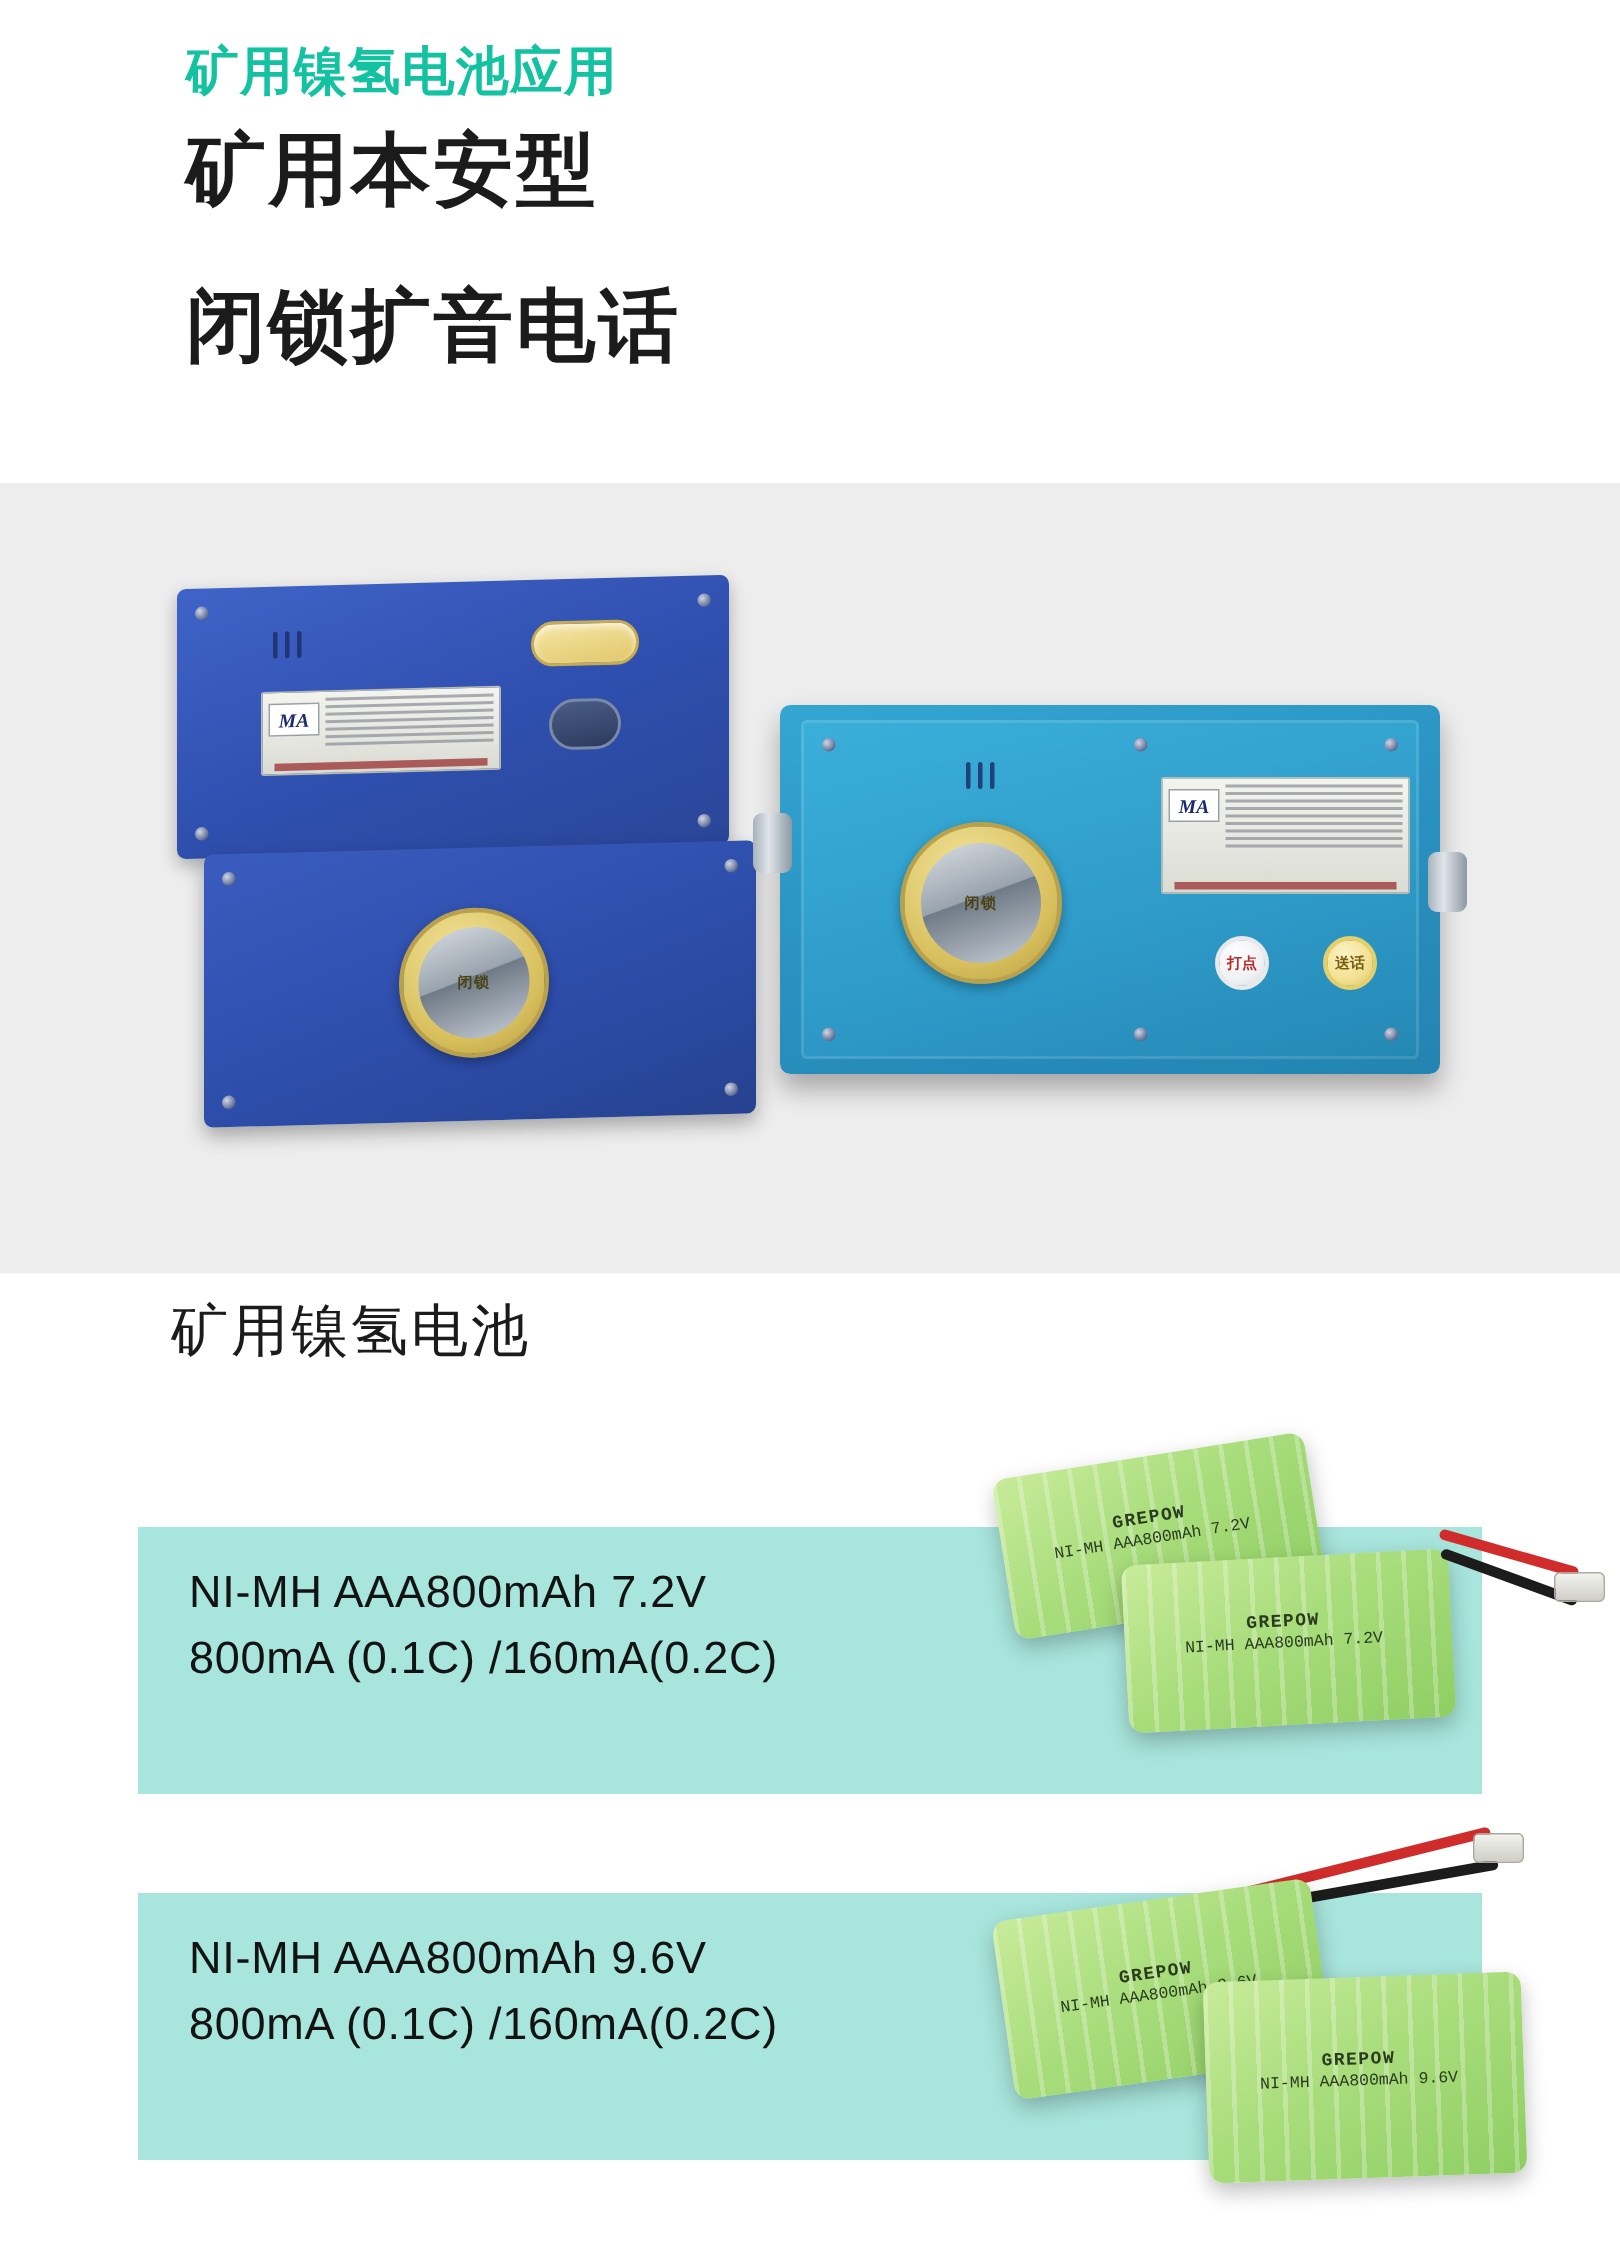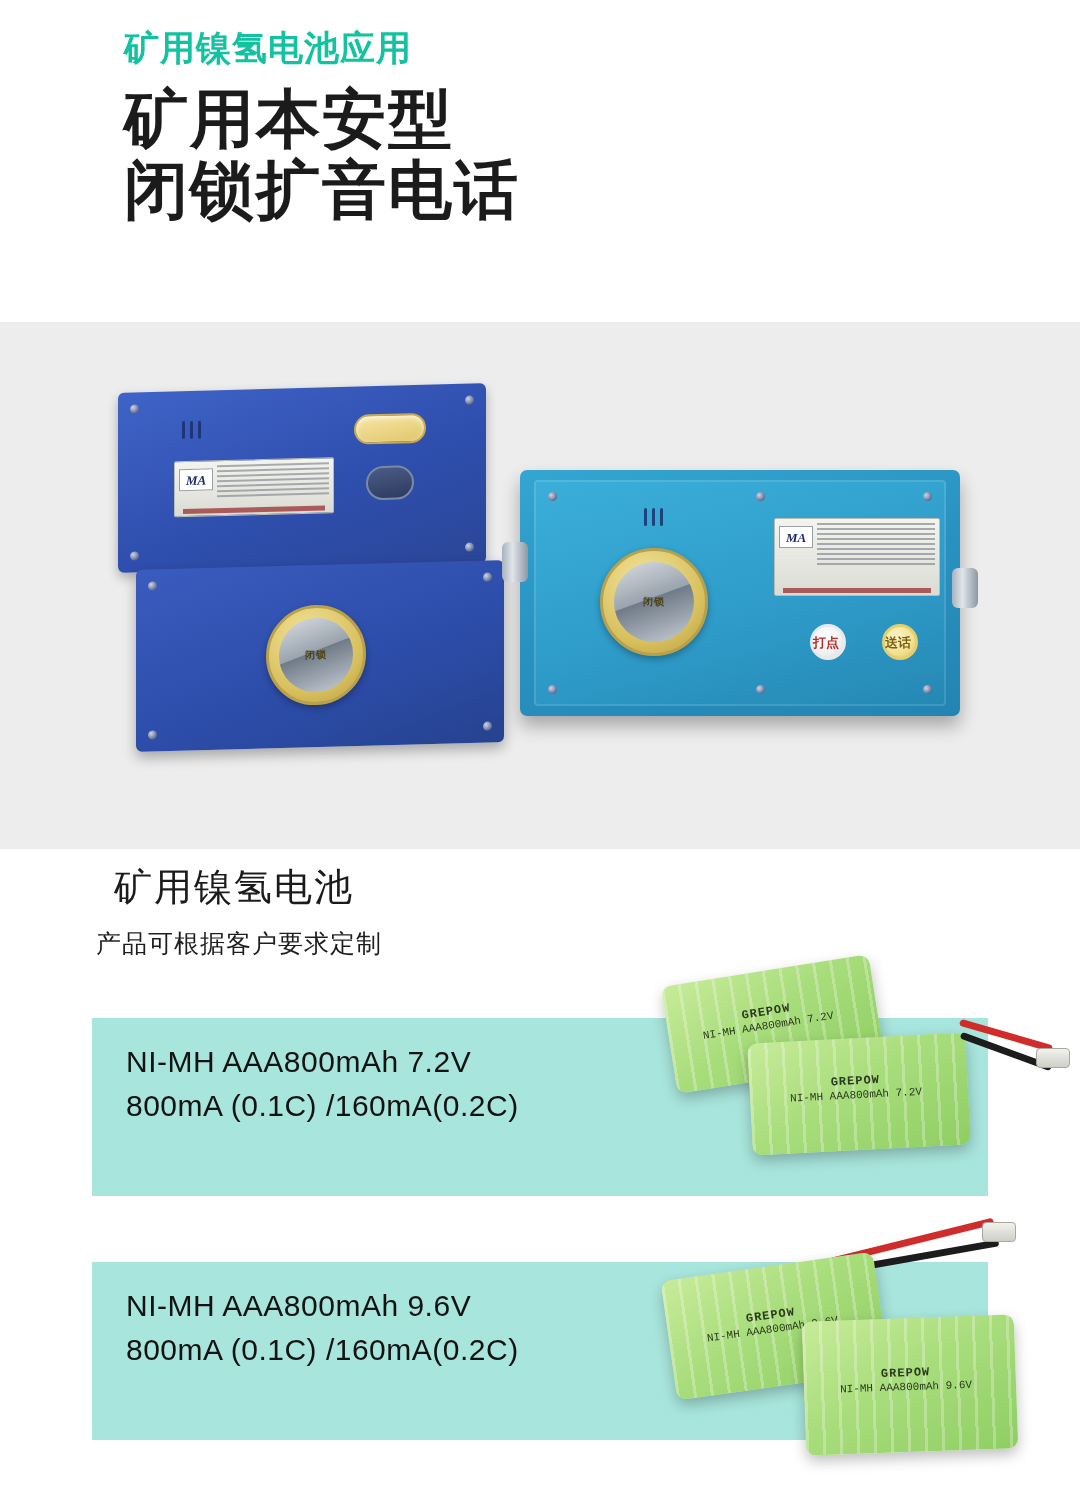--- a/index.html
+++ b/index.html
@@ -15,27 +15,27 @@
   .header { padding: 26px 0 0 124px; }
   .eyebrow {
     color: #12c2a0;
     font-size: 35px;
     font-weight: bold;
     letter-spacing: 1px;
     line-height: 1.25;
   }
   .title {
     color: #1b1b1b;
-    font-size: 64px;
+    font-size: 53px;
     font-weight: bold;
     letter-spacing: 2px;
     line-height: 1.12;
     margin-top: 14px;
   }
-  .title .line2 { display: block; }
+  .title .line2 { display: block; margin-top: 45px; }
 
   
   .photo-band {
     position: absolute;
     top: 322px; left: 0;
     width: 1080px; height: 527px;
     background: #ededed;
     overflow: hidden;
   }
 
@@ -161,22 +161,22 @@
     background: linear-gradient(90deg,#a8b2bb,#dfe5ea 40%,#8d98a3);
     border-radius: 6px;
   }
   .btn-round {
     position: absolute;
     width: 36px; height: 36px;
     border-radius: 50%;
     border: 3px solid #e7e9ec;
     background: radial-gradient(circle at 38% 32%, #ffffff 0%, #f0f1f3 60%, #d7d9dd 100%);
     color: #b62d2d;
-    font-size: 13px; font-weight: bold;
-    text-align: left; line-height: 31px;
+    font-size: 10px; font-weight: bold;
+    text-align: center; line-height: 31px;
   }
   .btn-round.yellow {
     border-color: #e4cf6d;
     background: radial-gradient(circle at 38% 32%, #fdf3c6 0%, #f2e193 60%, #dcc55f 100%);
     color: #7a5f12;
   }
 
   
   .nimh { position: absolute; top: 862px; left: 0; width: 1080px; }
   .nimh-head { padding-left: 92px; display: flex; align-items: baseline; }
@@ -366,21 +366,20 @@
         <span class="btn-round" style="left:276px; top:144px;">打点</span>
         <span class="btn-round yellow" style="left:348px; top:144px;">送话</span>
       </div>
     </div>
   </div>
 
   <div class="nimh">
     <div class="nimh-head">
       <span class="nimh-sub">矿用镍氢电池</span>
     </div>
-    <div class="nimh-note">产品可根据客户要求定制</div>
 
     <div class="spec-card card1">
       <div class="spec-lines">
         <div>NI-MH AAA800mAh 7.2V</div>
         <div>800mA (0.1C) /160mA(0.2C)</div>
       </div>
     </div>
 
     <div class="batt-wrap" style="left:640px; top:108px; width:420px; height:240px;">
       <div class="pack" style="left:28px; top:0px; width:210px; height:108px; transform:rotate(-9deg);">

